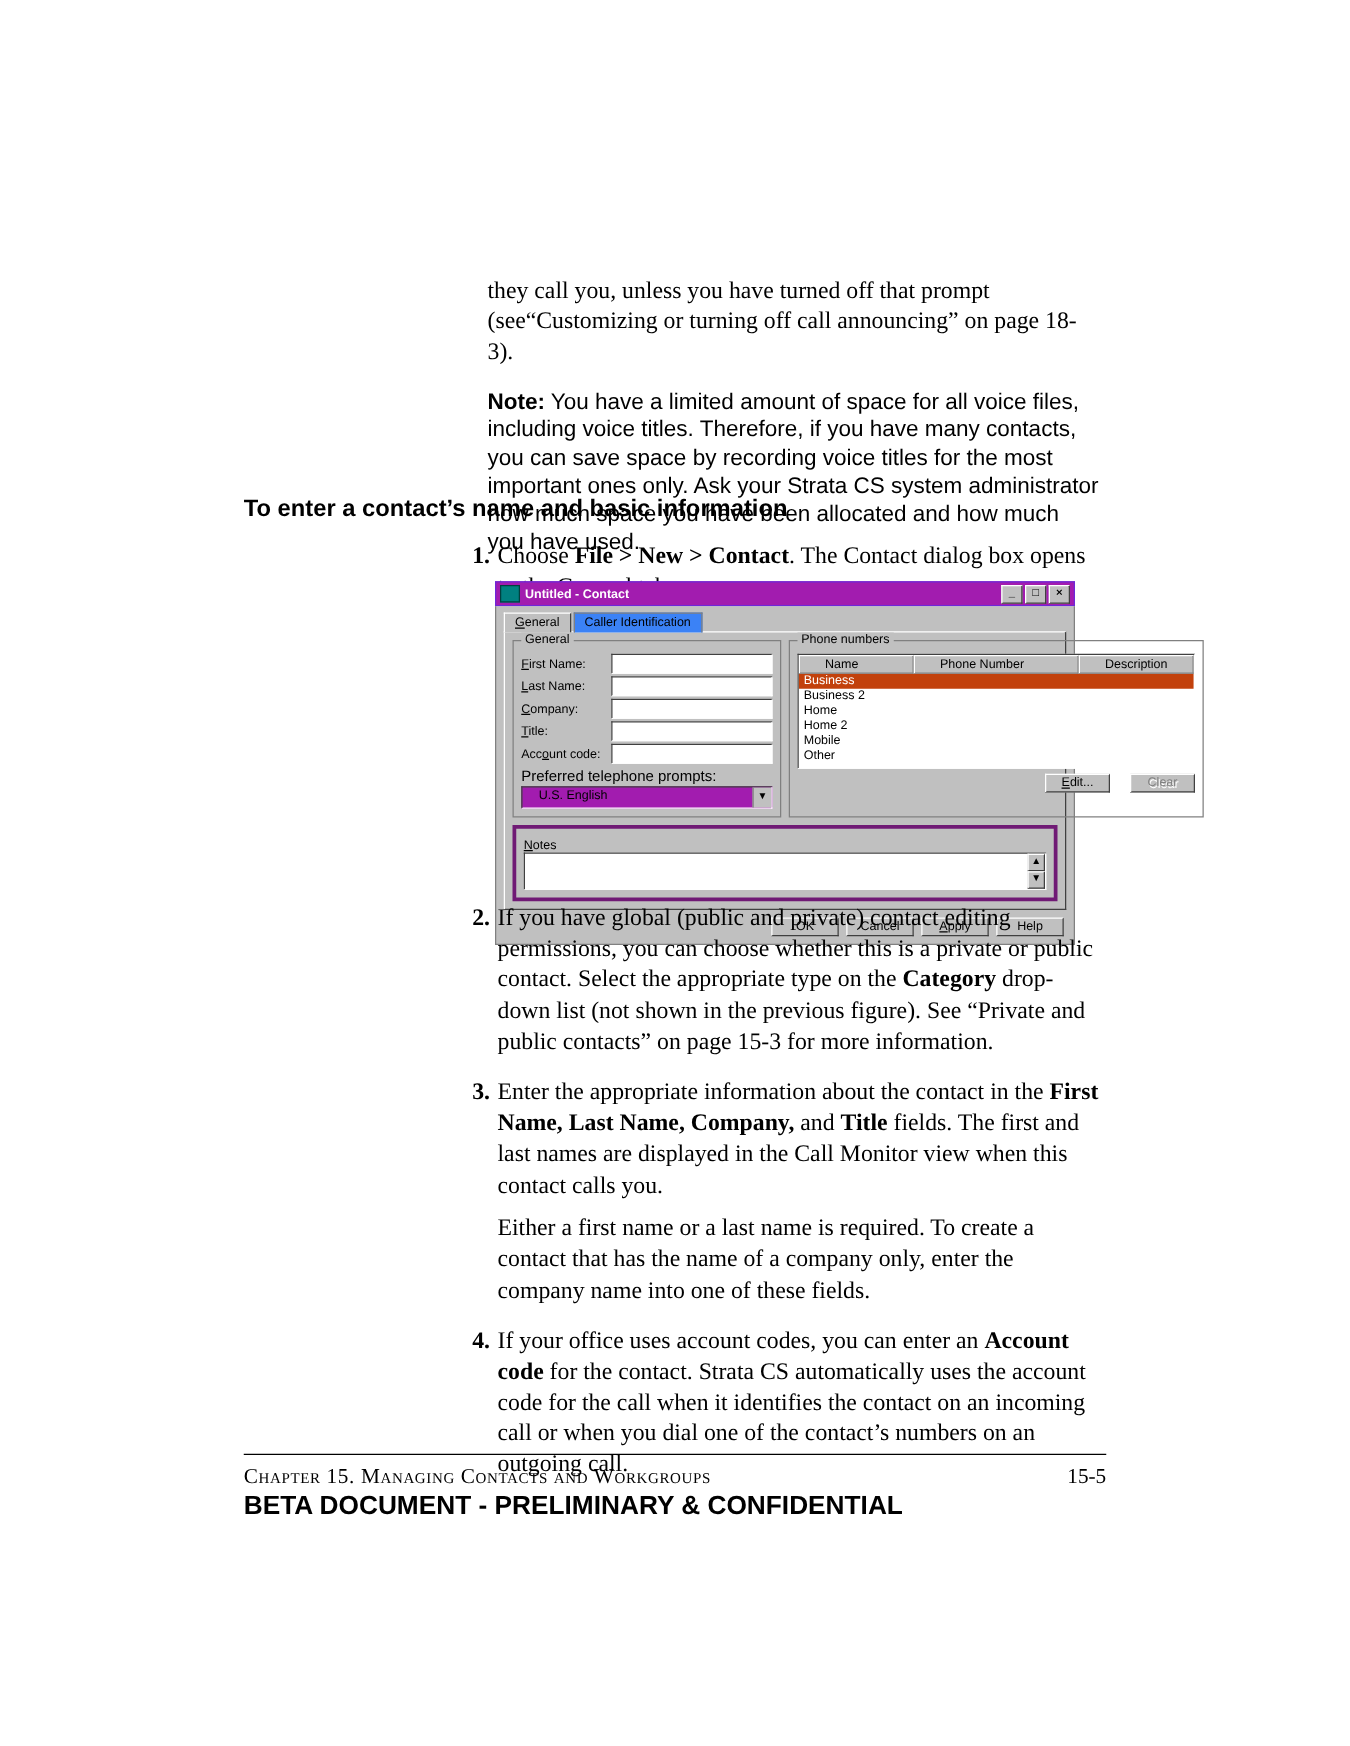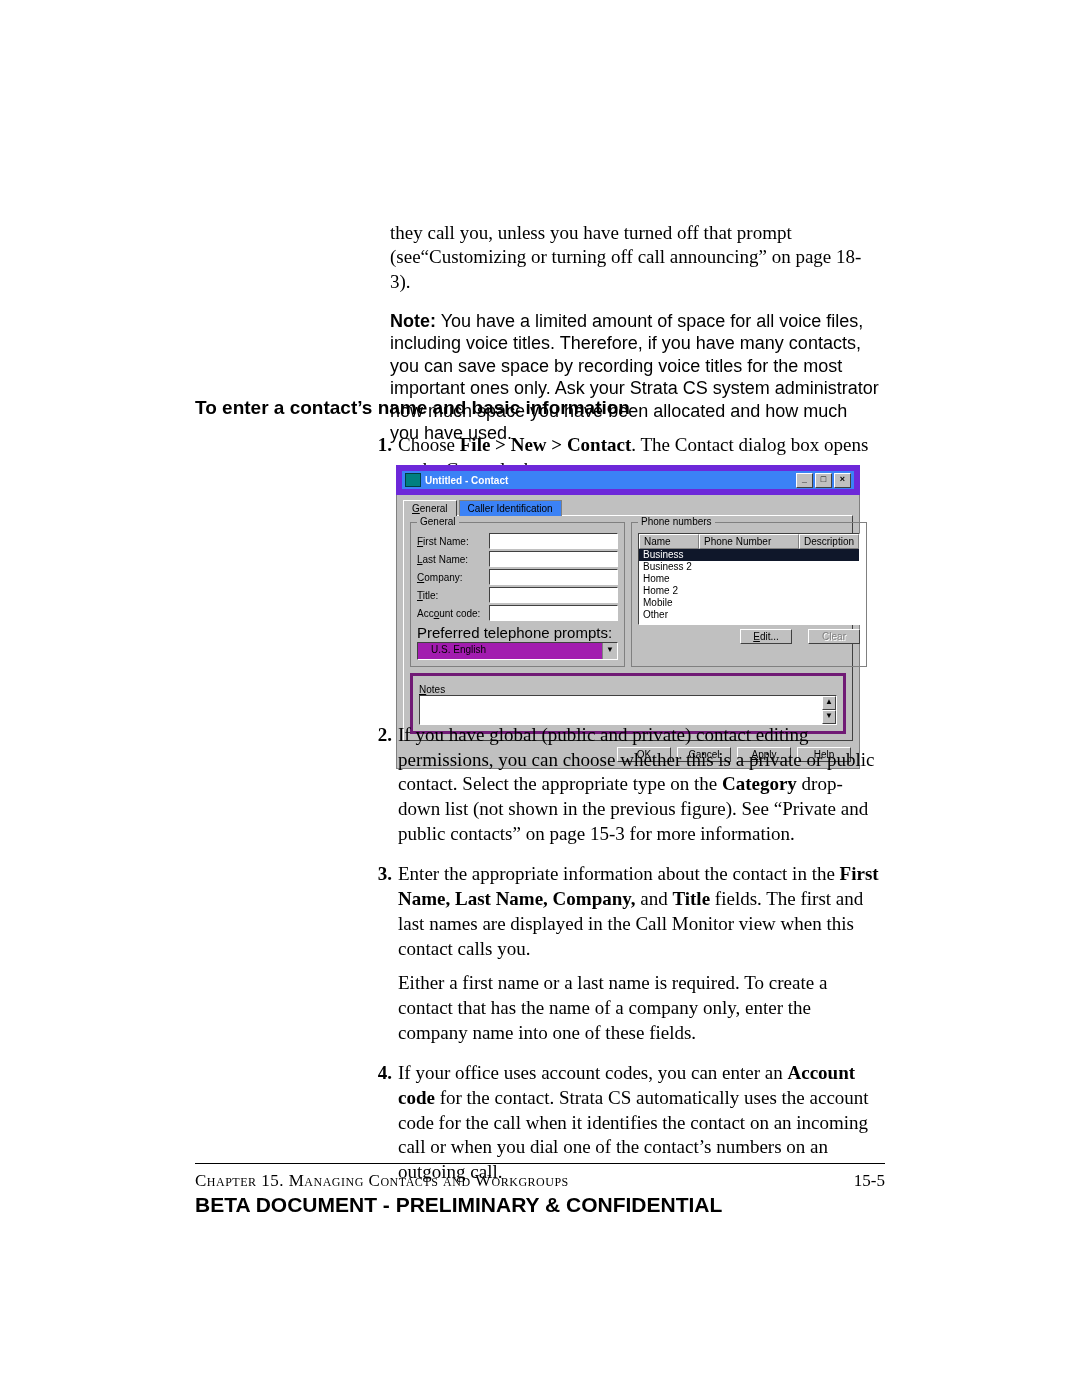--- a/index.html
+++ b/index.html
@@ -67,27 +67,27 @@
     position: absolute;
     top: 462px;
     left: 396px;
     width: 464px;
     font-family: "MS Sans Serif", Tahoma, Arial, sans-serif;
     font-size: 10px;
     color: #000;
   }
   .titlebar {
     height: 18px;
-    background: #3b82f6;
+    background: #a21caf;
     color: #fff;
     display: flex;
     align-items: center;
     padding: 0 3px;
     font-weight: bold;
-    border: 6px solid #6d28d9;
+    border: 1px solid #6d28d9;
   }
   .titlebar .spacer { flex: 1; }
   .title-btn {
     width: 15px; height: 13px;
     background: #c0c0c0;
     border: 1px solid #fff;
     border-right-color: #404040;
     border-bottom-color: #404040;
     margin-left: 2px;
     font-family: Arial;
@@ -160,21 +160,21 @@
   .lbl .u { text-decoration: underline; }
   .inp {
     flex: 1; height: 14px;
     background: #fff;
     border: 1px solid #808080;
     border-top-color: #404040;
     border-left-color: #404040;
     border-right-color: #fff;
     border-bottom-color: #fff;
   }
-  .small-label { font-size: 15px; margin: 3px 0 1px 0; }
+  .small-label { font-size: 12px; margin: 3px 0 1px 0; }
   .combo {
     display: flex;
     height: 16px;
     border: 1px solid #808080;
     border-top-color: #404040;
     border-left-color: #404040;
     border-right-color: #fff;
     border-bottom-color: #fff;
     background: #a21caf;
     padding-left: 10px;
@@ -198,30 +198,30 @@
     border-bottom-color: #fff;
     height: 90px;
     overflow: hidden;
   }
   .phone-head {
     display: flex;
     background: #c0c0c0;
     font-size: 10px;
   }
   .phone-head div {
-    padding: 1px 4px;
+    padding: 1px 20px;
     border: 1px solid #fff;
     border-right-color: #808080;
     border-bottom-color: #808080;
   }
   .ph-col-name { width: 50px; }
   .ph-col-num { width: 90px; }
   .ph-col-desc { flex: 1; }
   .phone-row { font-size: 10px; padding: 0 4px; line-height: 12px; }
-  .phone-row.sel { background: #0f172a; color: #fff; }
+  .phone-row.sel { background: #c2410c; color: #fff; }
 
   .phone-btns {
     display: flex;
     justify-content: flex-end;
     margin-top: 4px;
     gap: 16px;
   }
   .btn {
     font-size: 10px;
     padding: 1px 0;

